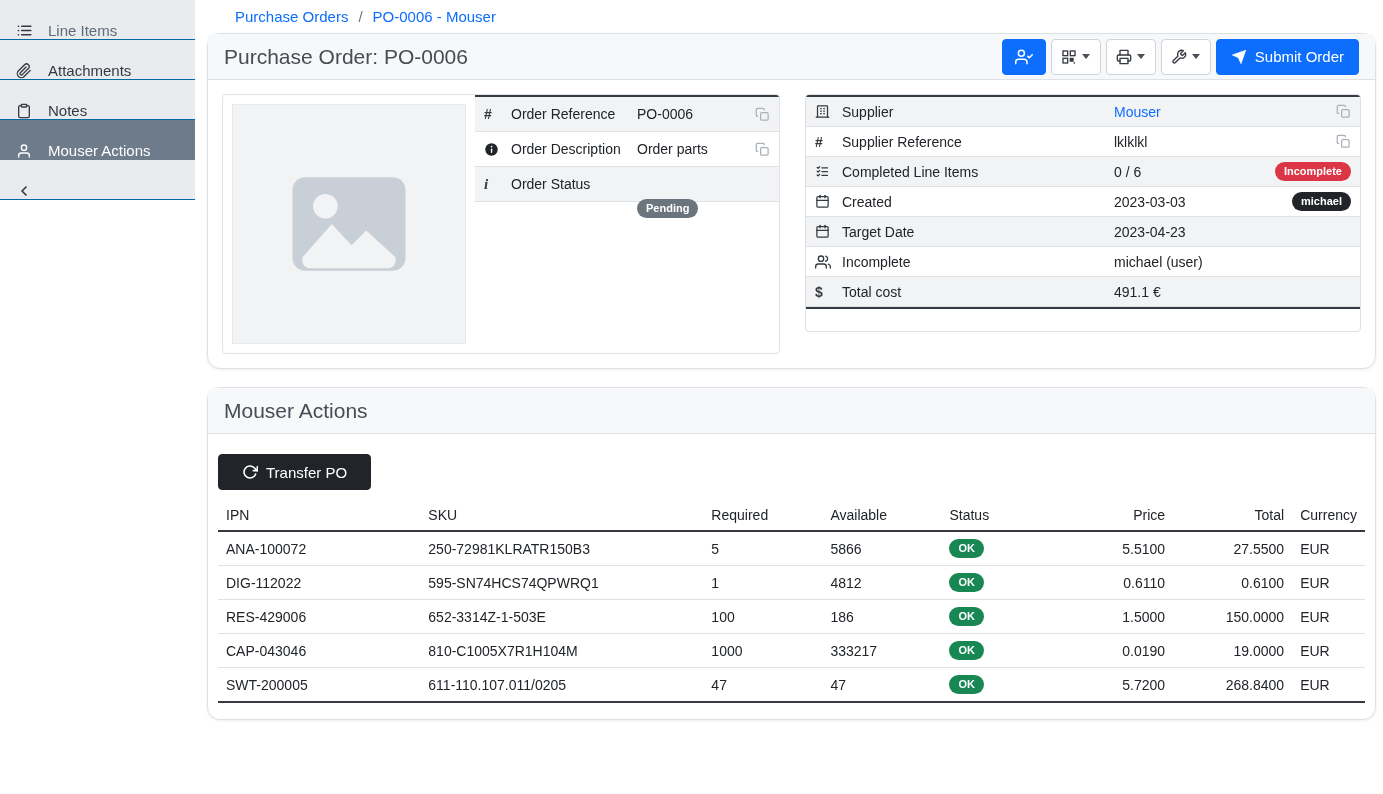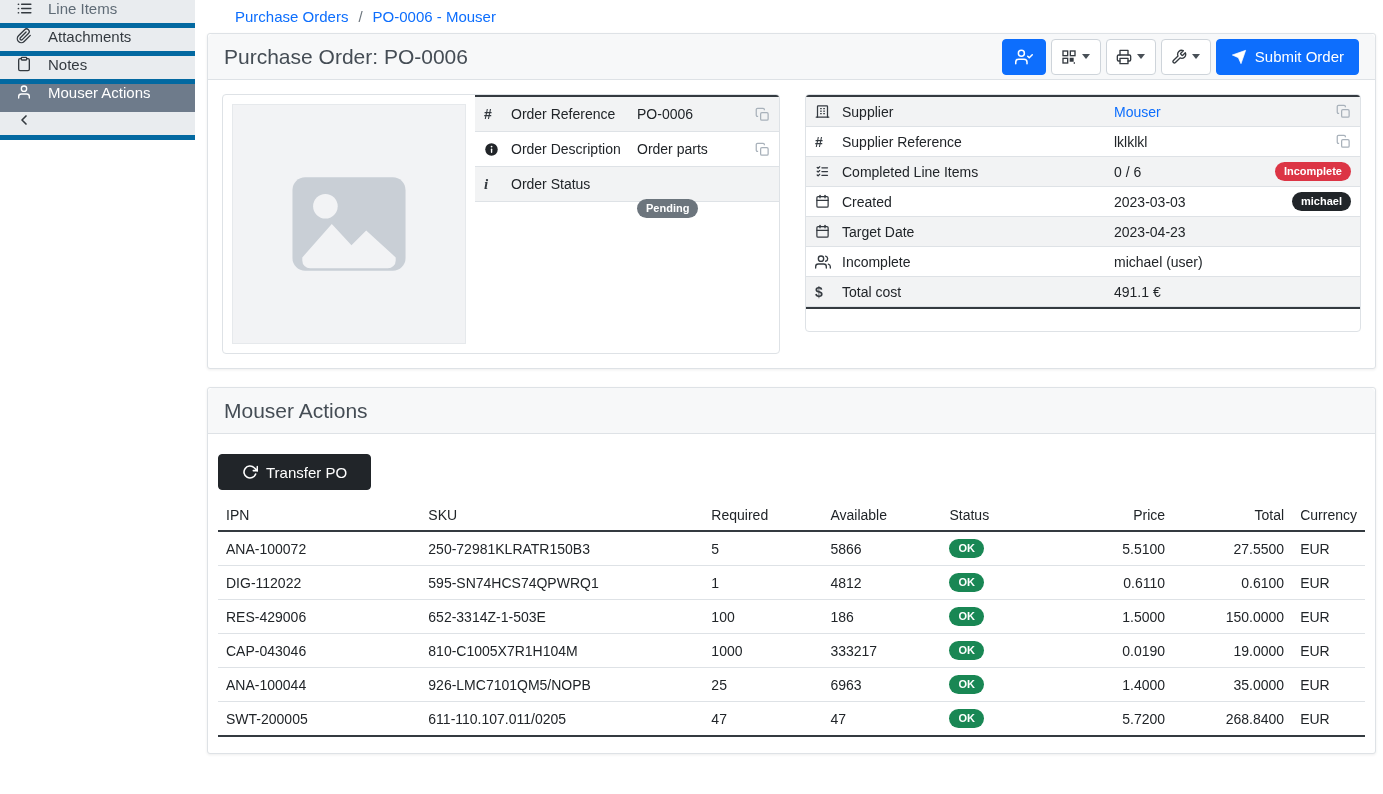--- a/index.html
+++ b/index.html
@@ -7,34 +7,34 @@
     --dark-badge:#212529; --secondary:#6c757d; --info-bg:#d1ecf1; --info-text:#0c5460;
     --sidebar-active:#6e7b8b;
   }
   *{box-sizing:border-box;margin:0;padding:0;}
   html,body{width:1383px;height:794px;overflow:hidden;}
   body{font-family:"Liberation Sans","DejaVu Sans",sans-serif;font-size:14px;color:#212529;background:#fff;display:flex;}
   svg{display:block;}
 
   
   .sidebar{width:195px;flex:none;background:#fff;}
-  .sidebar-item{height:28px;display:flex;align-items:flex-start;gap:15px;padding:0 15px;background:#e9ecef;
-    border-bottom:5px solid #0369a1;font-size:15px;color:#343a40;cursor:pointer;}
+  .sidebar-item{height:40px;display:flex;align-items:flex-end;gap:15px;padding:0 15px;background:#e9ecef;
+    border-bottom:1px solid #0369a1;font-size:15px;color:#343a40;cursor:pointer;}
   .sidebar-item .sicon{width:18px;display:flex;justify-content:center;color:#343a40;}
   .sidebar-item.active{background:var(--sidebar-active);color:#fff;border-bottom-color:var(--sidebar-active);}
   .sidebar-item.active .sicon{color:#fff;}
   .sidebar-item.muted{color:#5f6b76;}
 
   
   .main{flex:1;padding:0 7px 0 12px;overflow:hidden;}
   .breadcrumb{height:33px;display:flex;align-items:center;gap:10px;padding-left:28px;font-size:15px;}
   .breadcrumb a{color:var(--link);text-decoration:none;cursor:pointer;}
   .breadcrumb .sep{color:var(--secondary);}
 
-  .card{border:1px solid #dee2e6;border-radius:3px;background:#fff;box-shadow:0 1px 3px rgba(0,0,0,.07);}
+  .card{border:1px solid #dee2e6;border-radius:13px;background:#fff;box-shadow:0 1px 3px rgba(0,0,0,.07);}
   .card-header{display:flex;align-items:center;justify-content:space-between;background:#f7f8f9;
     border-bottom:1px solid #dee2e6;border-radius:5px 5px 0 0;padding:0 16px;height:46px;}
   .page-title{font-size:21px;font-weight:500;color:#454d55;}
 
   
   .header-actions{display:flex;align-items:center;gap:5px;margin-left:46px;}
   .btn{display:inline-flex;align-items:center;justify-content:center;height:36px;border-radius:4px;
     border:1px solid transparent;background:none;font-family:inherit;font-size:15px;cursor:pointer;}
   .btn-primary{background:var(--accent);border-color:var(--accent);color:#fff;}
   .btn-outline{background:#fff;border-color:#ced4da;color:#343a40;}
@@ -426,30 +426,20 @@
             <td>CAP-043046</td>
             <td>810-C1005X7R1H104M</td>
             <td>1000</td>
             <td>333217</td>
             <td><span class="badge badge-green">OK</span></td>
             <td class="num">0.0190</td>
             <td class="num">19.0000</td>
             <td>EUR</td>
           </tr>
           <tr>
-            <td>ANA-100044</td>
-            <td>926-LMC7101QM5/NOPB</td>
-            <td>25</td>
-            <td>6963</td>
-            <td><span class="badge badge-green">OK</span></td>
-            <td class="num">1.4000</td>
-            <td class="num">35.0000</td>
-            <td>EUR</td>
-          </tr>
-          <tr>
             <td>SWT-200005</td>
             <td>611-110.107.011/0205</td>
             <td>47</td>
             <td>47</td>
             <td><span class="badge badge-green">OK</span></td>
             <td class="num">5.7200</td>
             <td class="num">268.8400</td>
             <td>EUR</td>
           </tr>
         </tbody>

